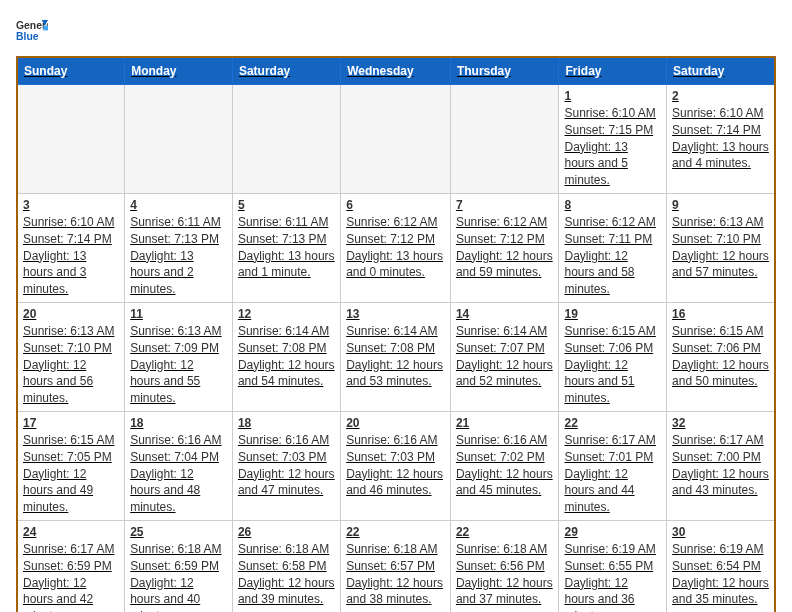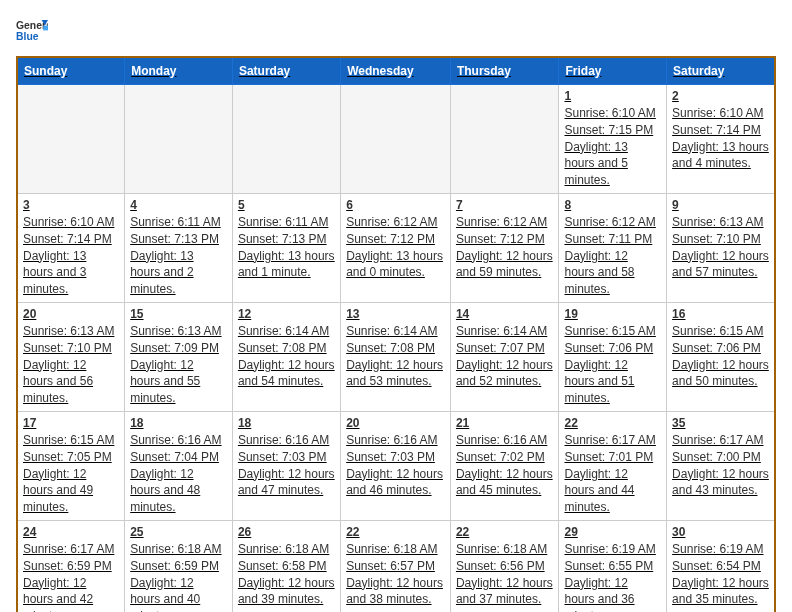--- a/index.html
+++ b/index.html
@@ -166,21 +166,21 @@
         </td>
       </tr>
       <tr>
         <td>
           <span class="day-number">20</span>
           <div class="day-info" style="white-space: pre-line;">Sunrise: 6:13 AM
 Sunset: 7:10 PM
 Daylight: 12 hours and 56 minutes.</div>
         </td>
         <td>
-          <span class="day-number">15</span>
+          <span class="day-number">11</span>
           <div class="day-info" style="white-space: pre-line;">Sunrise: 6:13 AM
 Sunset: 7:09 PM
 Daylight: 12 hours and 55 minutes.</div>
         </td>
         <td>
           <span class="day-number">12</span>
           <div class="day-info" style="white-space: pre-line;">Sunrise: 6:14 AM
 Sunset: 7:08 PM
 Daylight: 12 hours and 54 minutes.</div>
         </td>
@@ -240,21 +240,21 @@
 Sunset: 7:02 PM
 Daylight: 12 hours and 45 minutes.</div>
         </td>
         <td>
           <span class="day-number">22</span>
           <div class="day-info" style="white-space: pre-line;">Sunrise: 6:17 AM
 Sunset: 7:01 PM
 Daylight: 12 hours and 44 minutes.</div>
         </td>
         <td>
-          <span class="day-number">35</span>
+          <span class="day-number">32</span>
           <div class="day-info" style="white-space: pre-line;">Sunrise: 6:17 AM
 Sunset: 7:00 PM
 Daylight: 12 hours and 43 minutes.</div>
         </td>
       </tr>
       <tr>
         <td>
           <span class="day-number">24</span>
           <div class="day-info" style="white-space: pre-line;">Sunrise: 6:17 AM
 Sunset: 6:59 PM

